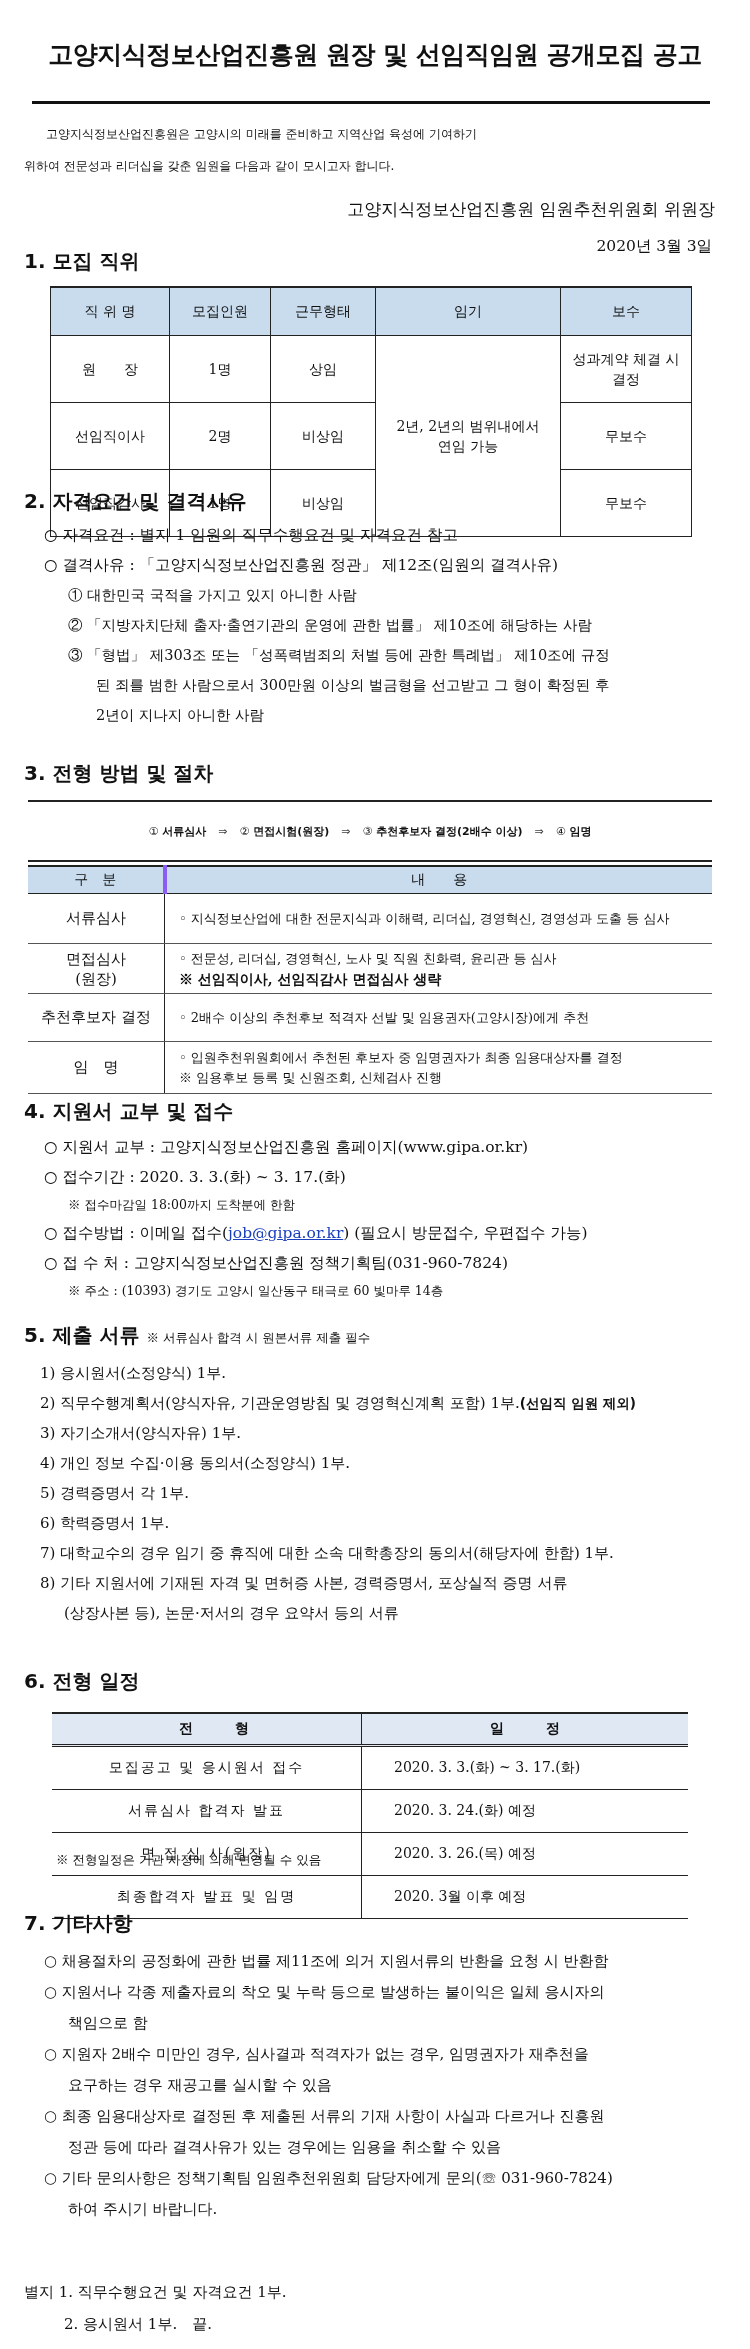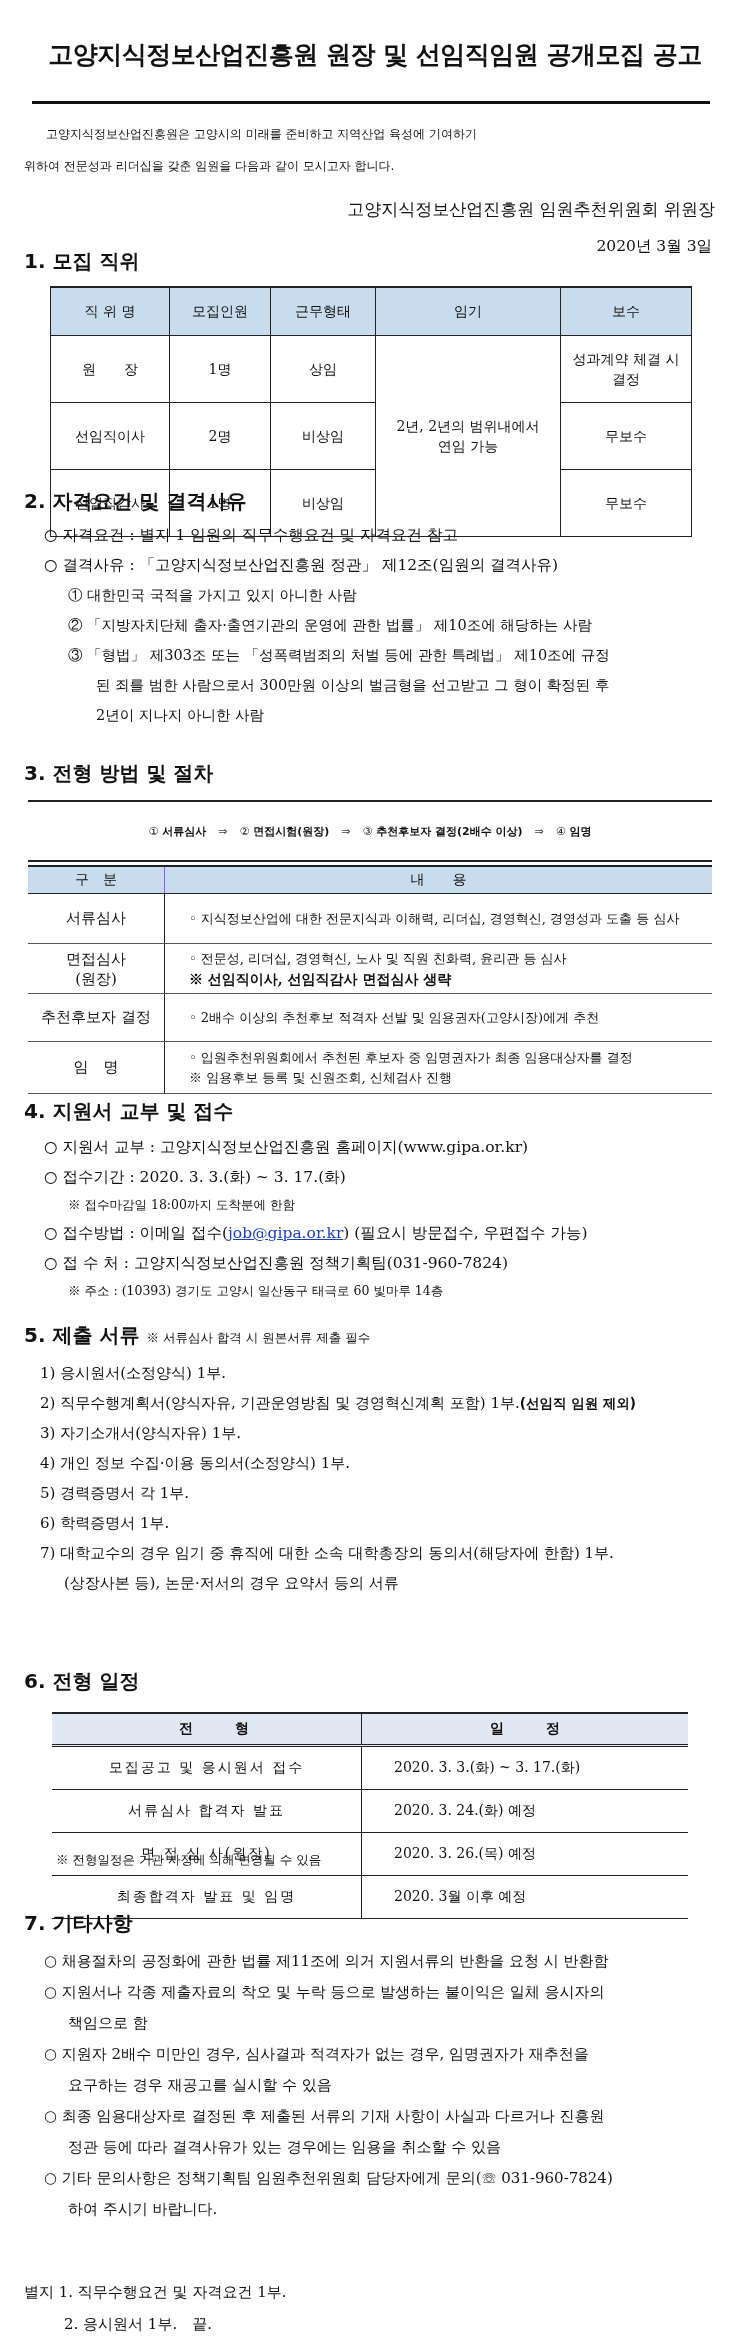--- a/index.html
+++ b/index.html
@@ -22,24 +22,24 @@
   .t1 tr:first-child th { border-top: 2px solid #222; }
   .bul { position: absolute; font-size: 15.5px; line-height: 30px; }
   .flow { position: absolute; left: 28px; top: 822px; width: 684px; height: 58px;
           border-top: 2px solid #222; border-bottom: 2px solid #222;
           font-family: "DejaVu Sans", sans-serif; font-size: 11px; font-weight: bold;
           display: flex; align-items: center; justify-content: center; gap: 12px; }
   .flow .arrow { font-weight: normal; color: #444; }
   .flow .num { font-weight: normal; }
   .t3 { left: 28px; top: 855px; width: 684px; font-size: 13px; }
   .t3 th { background: #c9dcee; font-weight: normal; font-size: 14px; height: 24px; border-top: 2px solid #222; border-bottom: 1px solid #222; }
-  .t3 th:first-child { border-right: 1px solid #8b5cf6; }
+  .t3 th:first-child { border-right: 4px solid #8b5cf6; }
   .t3 td { border-bottom: 1px solid #555; vertical-align: middle; }
   .t3 td.k { width: 134px; text-align: center; font-size: 15px; border-right: 1px solid #222; }
-  .t3 td.v { padding-left: 24px; line-height: 20px; margin-top: 29px; }
+  .t3 td.v { padding-left: 14px; line-height: 20px; margin-top: 29px; }
   .t3 .bold { font-weight: bold; }
   .t6 { left: 52px; top: 1736px; width: 636px; font-size: 14px; }
   .t6 th { background: #dfe8f3; font-weight: bold; height: 28px; border-top: 2px solid #222; border-bottom: 3px double #222; }
   .t6 th:first-child, .t6 td:first-child { border-right: 1px solid #222; }
   .t6 td { height: 40px; border-bottom: 1px solid #222; }
   .t6 td:first-child { text-align: center; letter-spacing: 2px; }
   .t6 td:last-child { padding-left: 32px; }
   .small { font-size: 12.5px; }
   a.mail { color: #1a3fbf; text-decoration: underline; }
   .ind { padding-left: 24px; }
@@ -158,20 +158,21 @@
   <span style="font-family:'DejaVu Serif',serif; font-weight:normal; font-size:12.5px;">※ 서류심사 합격 시 원본서류 제출 필수</span>
 </div>
 <div class="bul" style="left:40px; top:1358px; width:690px; font-size:15px;">
   <div>1) 응시원서(소정양식) 1부.</div>
   <div><span>2) 직무수행계획서(양식자유, 기관운영방침 및 경영혁신계획 포함) 1부.</span><span class="sans" style="font-weight:bold; font-size:13.5px;">(선임직 임원 제외)</span></div>
   <div>3) 자기소개서(양식자유) 1부.</div>
   <div>4) 개인 정보 수집·이용 동의서(소정양식) 1부.</div>
   <div>5) 경력증명서 각 1부.</div>
   <div>6) 학력증명서 1부.</div>
   <div>7) 대학교수의 경우 임기 중 휴직에 대한 소속 대학총장의 동의서(해당자에 한함) 1부.</div>
+  <div>8) 기타 지원서에 기재된 자격 및 면허증 사본, 경력증명서, 포상실적 증명 서류</div>
   <div class="ind">(상장사본 등), 논문·저서의 경우 요약서 등의 서류</div>
 </div>
 
 <div class="h" style="top:1668px;">6. 전형 일정</div>
 <table class="t6" style="top:1712px;">
   <tbody>
       <tr>
     <th style="width:292px;padding-left:16px;">전　　　형</th>
     <th>일　　　정</th>
   </tr>

